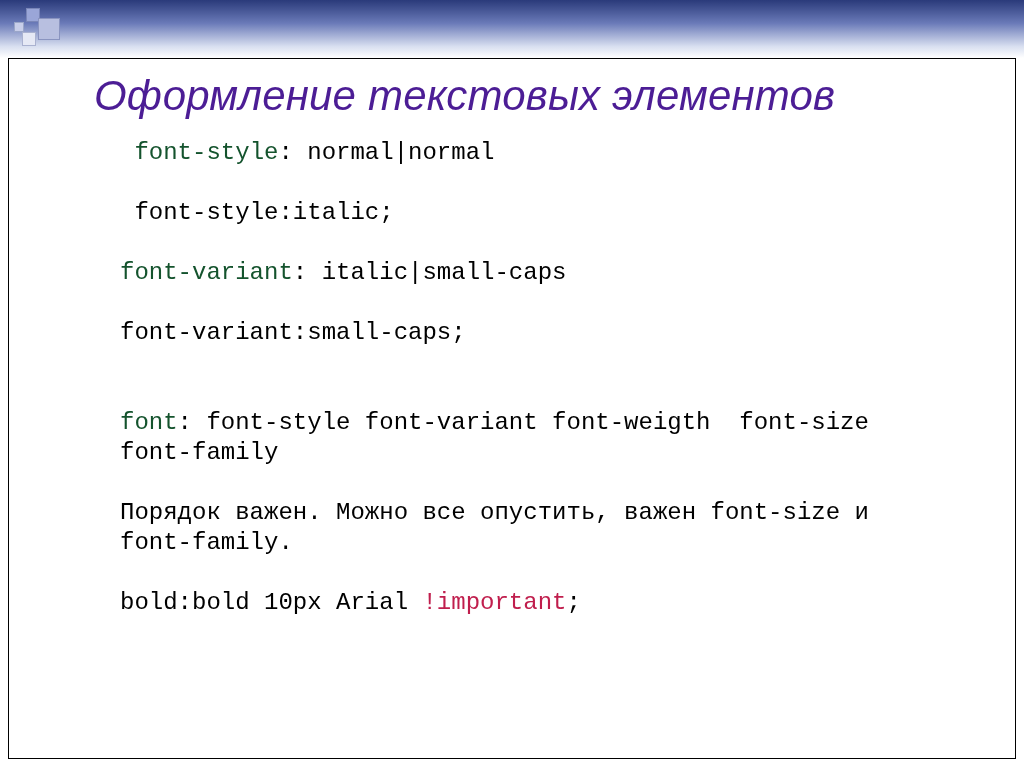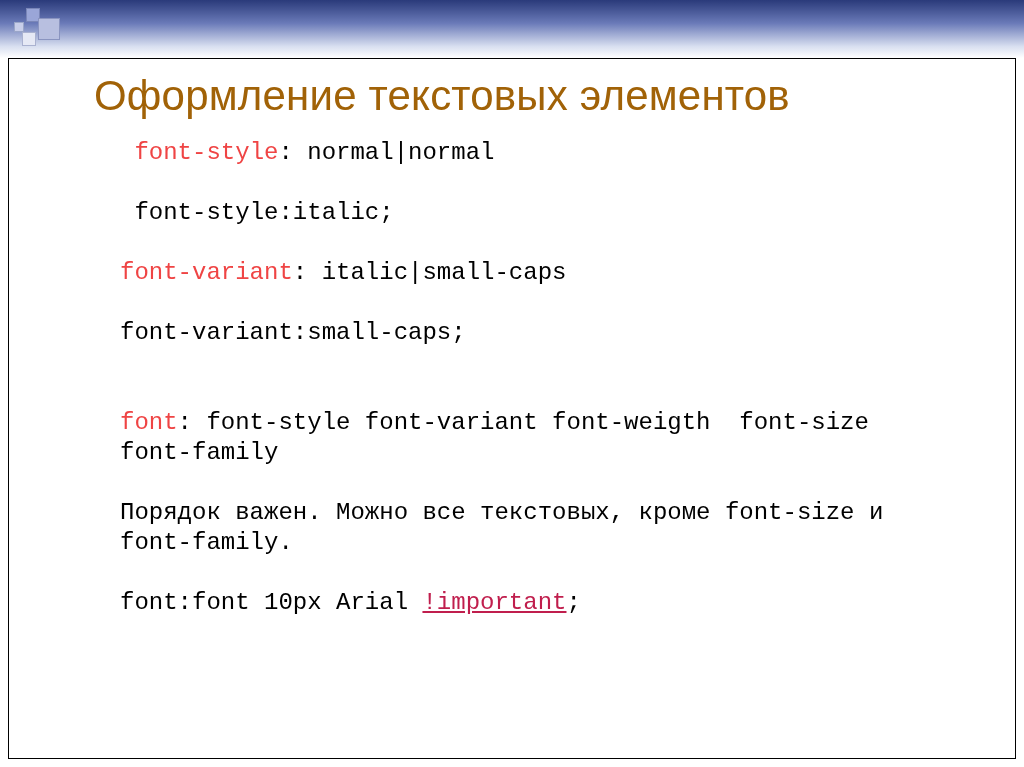--- a/index.html
+++ b/index.html
@@ -44,37 +44,38 @@
     bottom: 8px;
     border: 1px solid #000000;
     box-sizing: border-box;
   }
 
   .title {
     position: absolute;
     left: 94px;
     top: 72px;
     font-size: 42px;
-    color: #a16207;
+    color: #4c1d95;
     letter-spacing: 0.2px;
+    font-style: italic;
   }
 
   .code {
     position: absolute;
     left: 120px;
     top: 138px;
     width: 790px;
     font-family: "Courier New", monospace;
     font-size: 24px;
     line-height: 30px;
     color: #000000;
     white-space: pre-wrap;
   }
-  .prop { color: #ef4444; }
-  .imp  { color: #c01e4d; text-decoration: underline; }
+  .prop { color: #14532d; }
+  .imp  { color: #c01e4d; }
 </style>
 </head>
 <body>
 
 <div class="top-bar">
   <div class="deco">
     <div class="sq mid2"></div>
     <div class="sq small"></div>
     <div class="sq tiny"></div>
     <div class="sq big"></div>
@@ -89,15 +90,15 @@
 
 <span> font-style:italic;</span>
 
 <span><span class="prop">font-variant</span><span>: italic|small-caps</span></span>
 
 <span>font-variant:small-caps;</span>
 
 
 <span><span class="prop">font</span><span>: font-style font-variant font-weigth  font-size font-family</span></span>
 
-<span>Порядок важен. Можно все текстовых, кроме font-size и font-family.</span>
+<span>Порядок важен. Можно все опустить, важен font-size и font-family.</span>
 
-<span><span>font:font 10px Arial </span><span class="imp">!important</span><span>;</span></span></div>
+<span><span>bold:bold 10px Arial </span><span class="imp">!important</span><span>;</span></span></div>
 
 </body></html>

